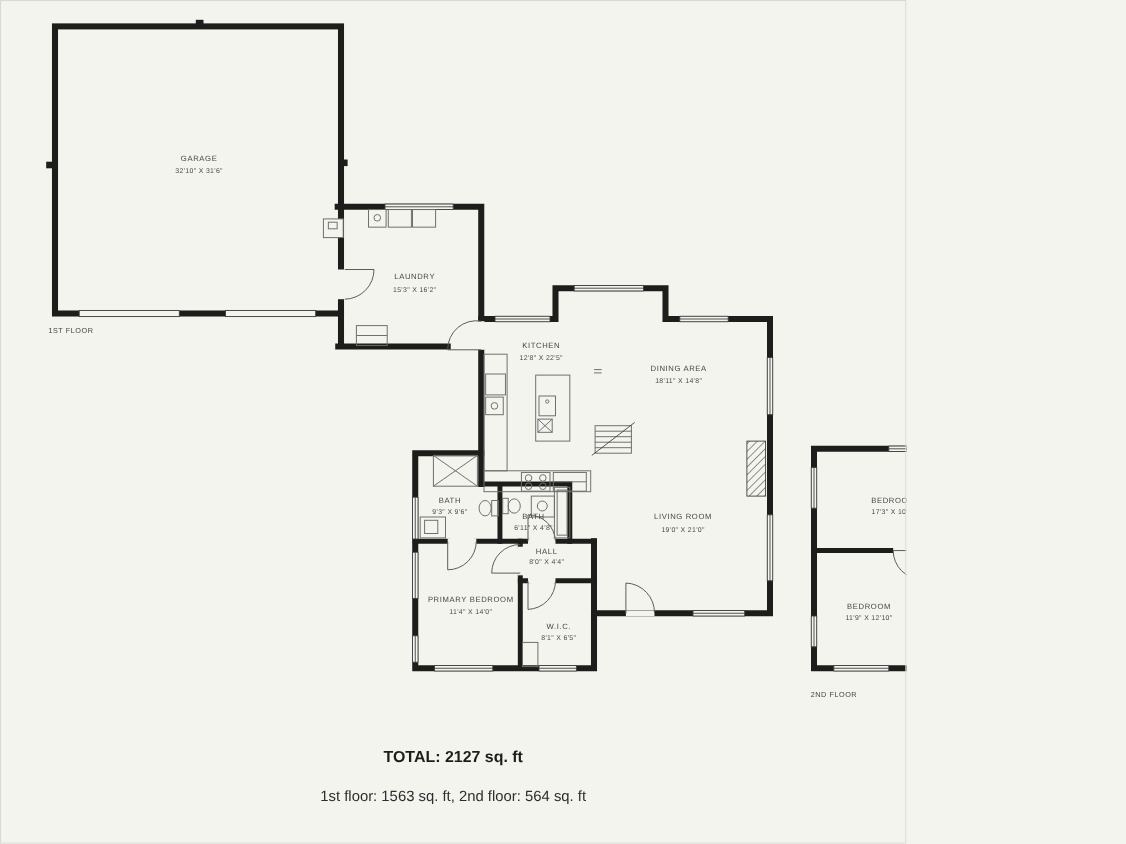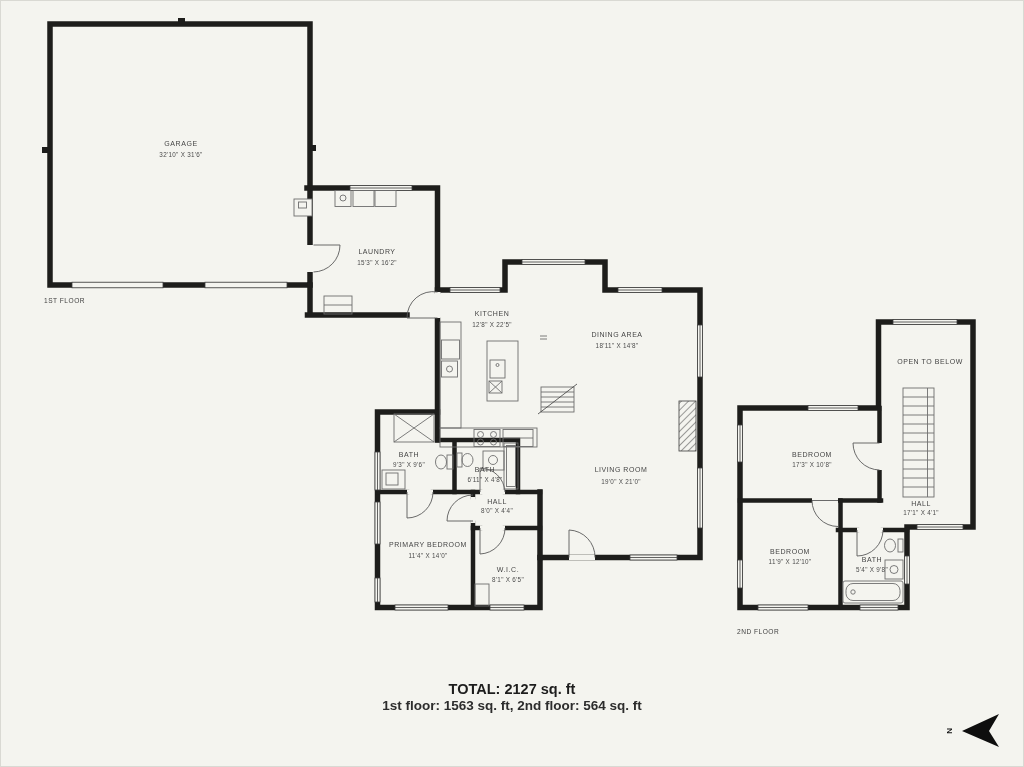--- a/index.html
+++ b/index.html
@@ -1,37 +1,37 @@
 <!DOCTYPE html>
 <html><head>
 <meta charset="utf-8">
 <style>
   html,body{margin:0;padding:0;}
   body{width:1024px;height:767px;background:#f4f4ef;font-family:"Liberation Sans",sans-serif;}
-  .page{position:relative;width:1024px;height:767px;background:#f4f4ef;overflow:hidden;}
+  .page{position:relative;width:824px;height:767px;background:#f4f4ef;overflow:hidden;}
   .frame{position:absolute;inset:0;border:1px solid #d9d9d3;pointer-events:none;}
   svg{position:absolute;left:0;top:0;}
   
   .wall{stroke:#1d1d1b;stroke-width:5.5;fill:none;stroke-linecap:square;}
   .iwall{stroke:#1d1d1b;stroke-width:4.5;fill:none;stroke-linecap:square;}
   .erase{fill:#f4f4ef;stroke:none;}
   .win{fill:#f4f4ef;stroke:#3c3c3c;stroke-width:0.8;}
   .thinl{stroke:#3c3c3c;stroke-width:0.8;fill:none;}
   .door{stroke:#5a5a5a;stroke-width:0.9;fill:none;}
   .fix{stroke:#6e6e6e;stroke-width:0.9;fill:none;}
   .fixf{stroke:#6e6e6e;stroke-width:0.9;fill:#f4f4ef;}
   .nub{fill:#1d1d1b;stroke:none;}
   .rlbl{font-family:"Liberation Sans",sans-serif;font-size:7px;letter-spacing:0.55px;fill:#454545;text-anchor:middle;}
   .rdim{font-family:"Liberation Sans",sans-serif;font-size:6.3px;letter-spacing:0.3px;fill:#4c4c4c;text-anchor:middle;}
   .ftag{font-family:"Liberation Sans",sans-serif;font-size:6.6px;letter-spacing:0.5px;fill:#3f3f3f;text-anchor:start;}
   .nlbl{font-family:"Liberation Sans",sans-serif;font-size:8px;font-weight:700;fill:#101010;text-anchor:middle;}
   
   .summary{position:absolute;left:0;right:0;top:681px;text-align:center;color:#2d2d2d;}
   .s1{font-size:14.5px;font-weight:700;color:#1d1d1d;line-height:17px;}
-  .s2{font-size:13.5px;font-weight:700;line-height:15.5px;}
+  .s2{font-size:13.5px;font-weight:400;line-height:15.5px;margin-top:18px;}
 </style>
 </head>
 <body>
 
 <div class="page">
 <svg width="1024" height="767" viewBox="0 0 1024 767">
   <defs>
     <pattern id="hatch" width="5" height="5" patternUnits="userSpaceOnUse" patternTransform="rotate(45)">
       <line x1="0" y1="0" x2="0" y2="5" stroke="#4a4a4a" stroke-width="1.1"></line>
     </pattern>

